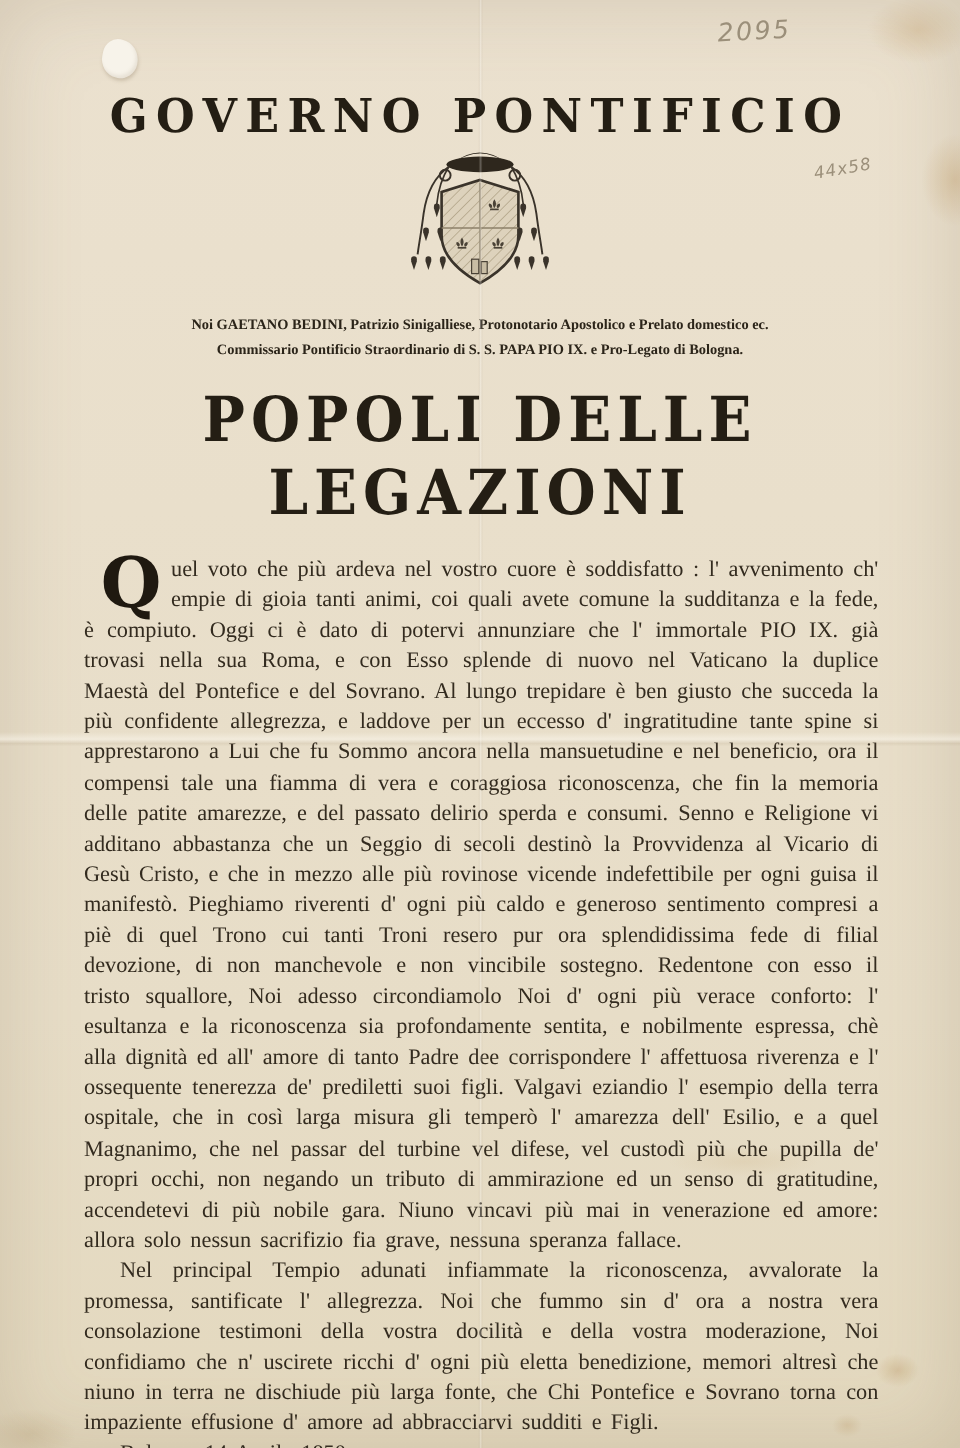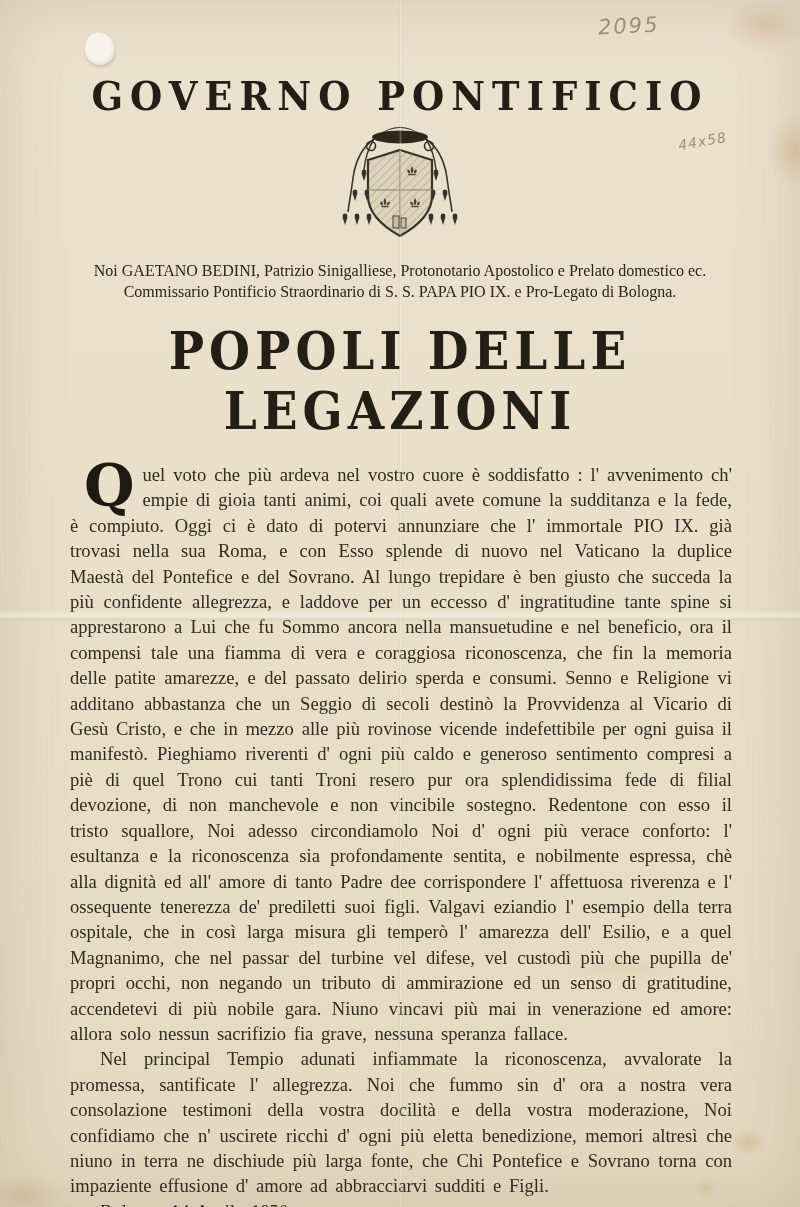--- a/index.html
+++ b/index.html
@@ -49,21 +49,21 @@
   
   .title{
     margin-top:74px;text-align:center;
     font-family:"DejaVu Serif", serif;font-weight:bold;
     font-size:37px;letter-spacing:7px;color:#241e14;
     transform:scaleY(1.05);
   }
   .arms{display:block;margin:6px auto 0 auto;}
   .intro{
     margin:18px 60px 0 60px;text-align:center;
-    font-weight:normal;font-size:16px;line-height:21px;color:#2b2419;
+    font-weight:bold;font-size:12px;line-height:21px;color:#2b2419;
     font-family:"Liberation Serif", serif;
   }
   .heading{
     margin-top:24px;text-align:center;
     font-family:"DejaVu Serif", serif;font-weight:bold;
     font-size:47px;letter-spacing:5px;color:#241e14;
     transform:scaleY(1.1);
   }
   
   .bodytext{

